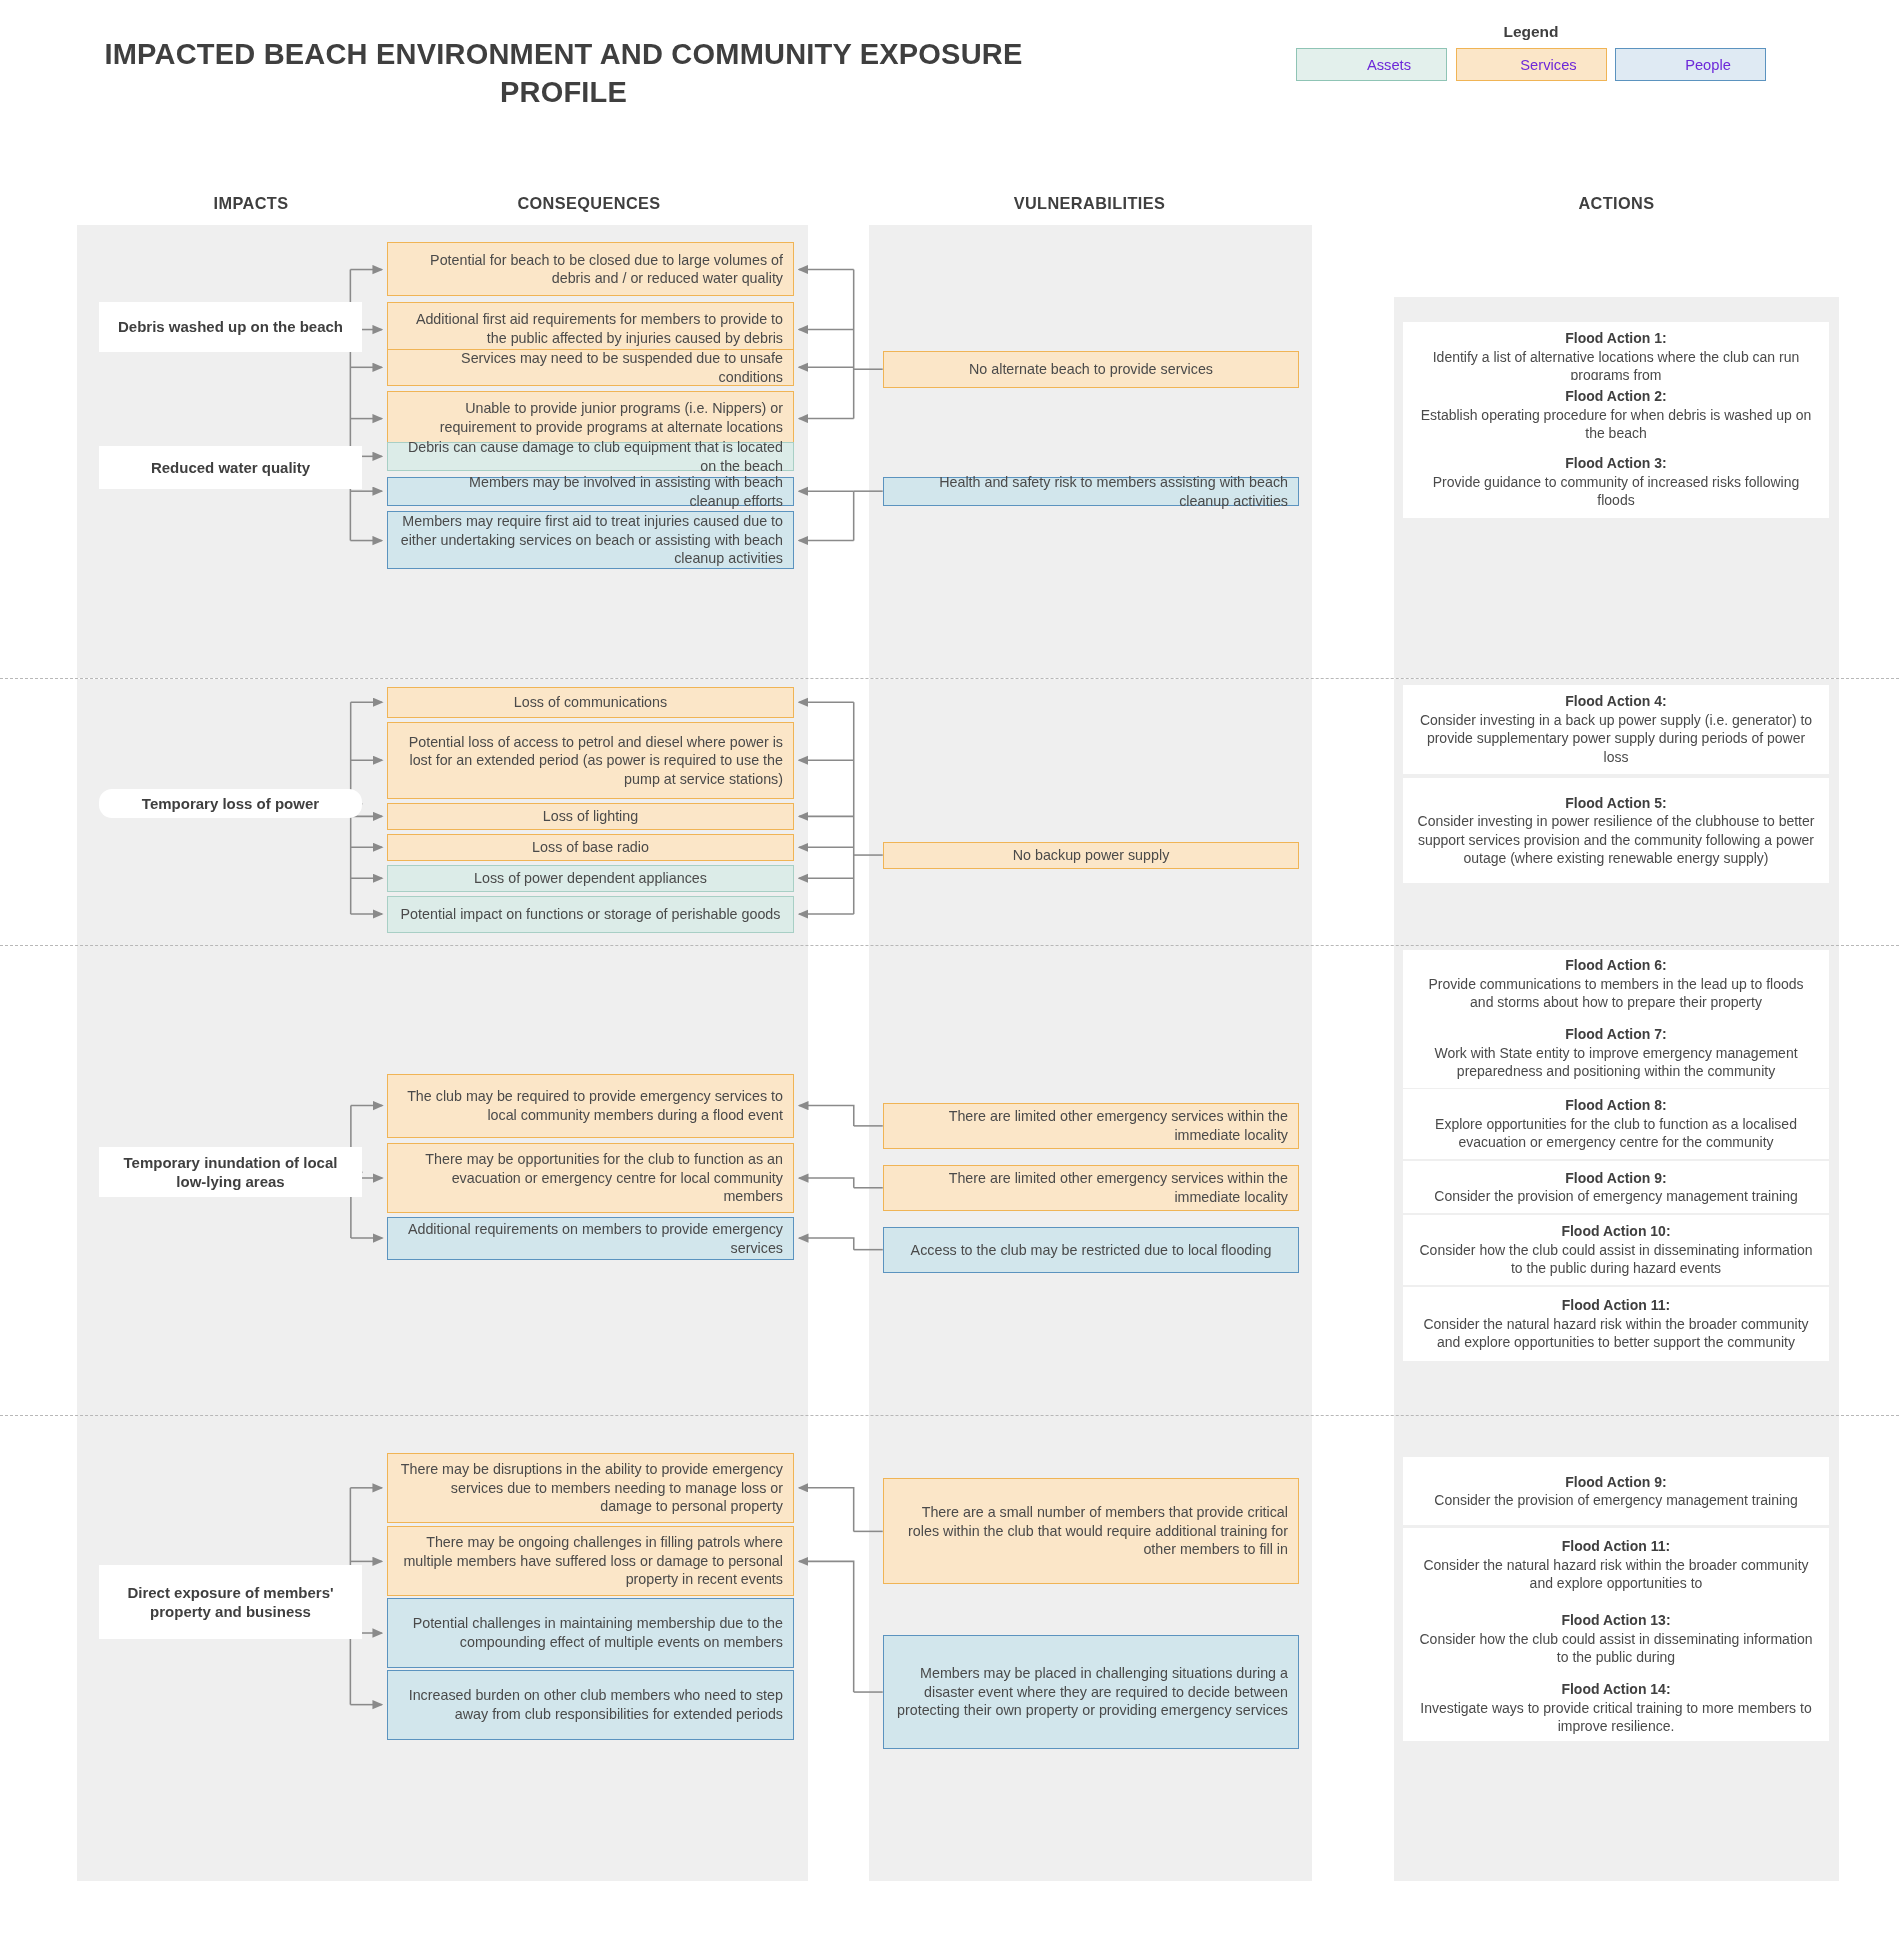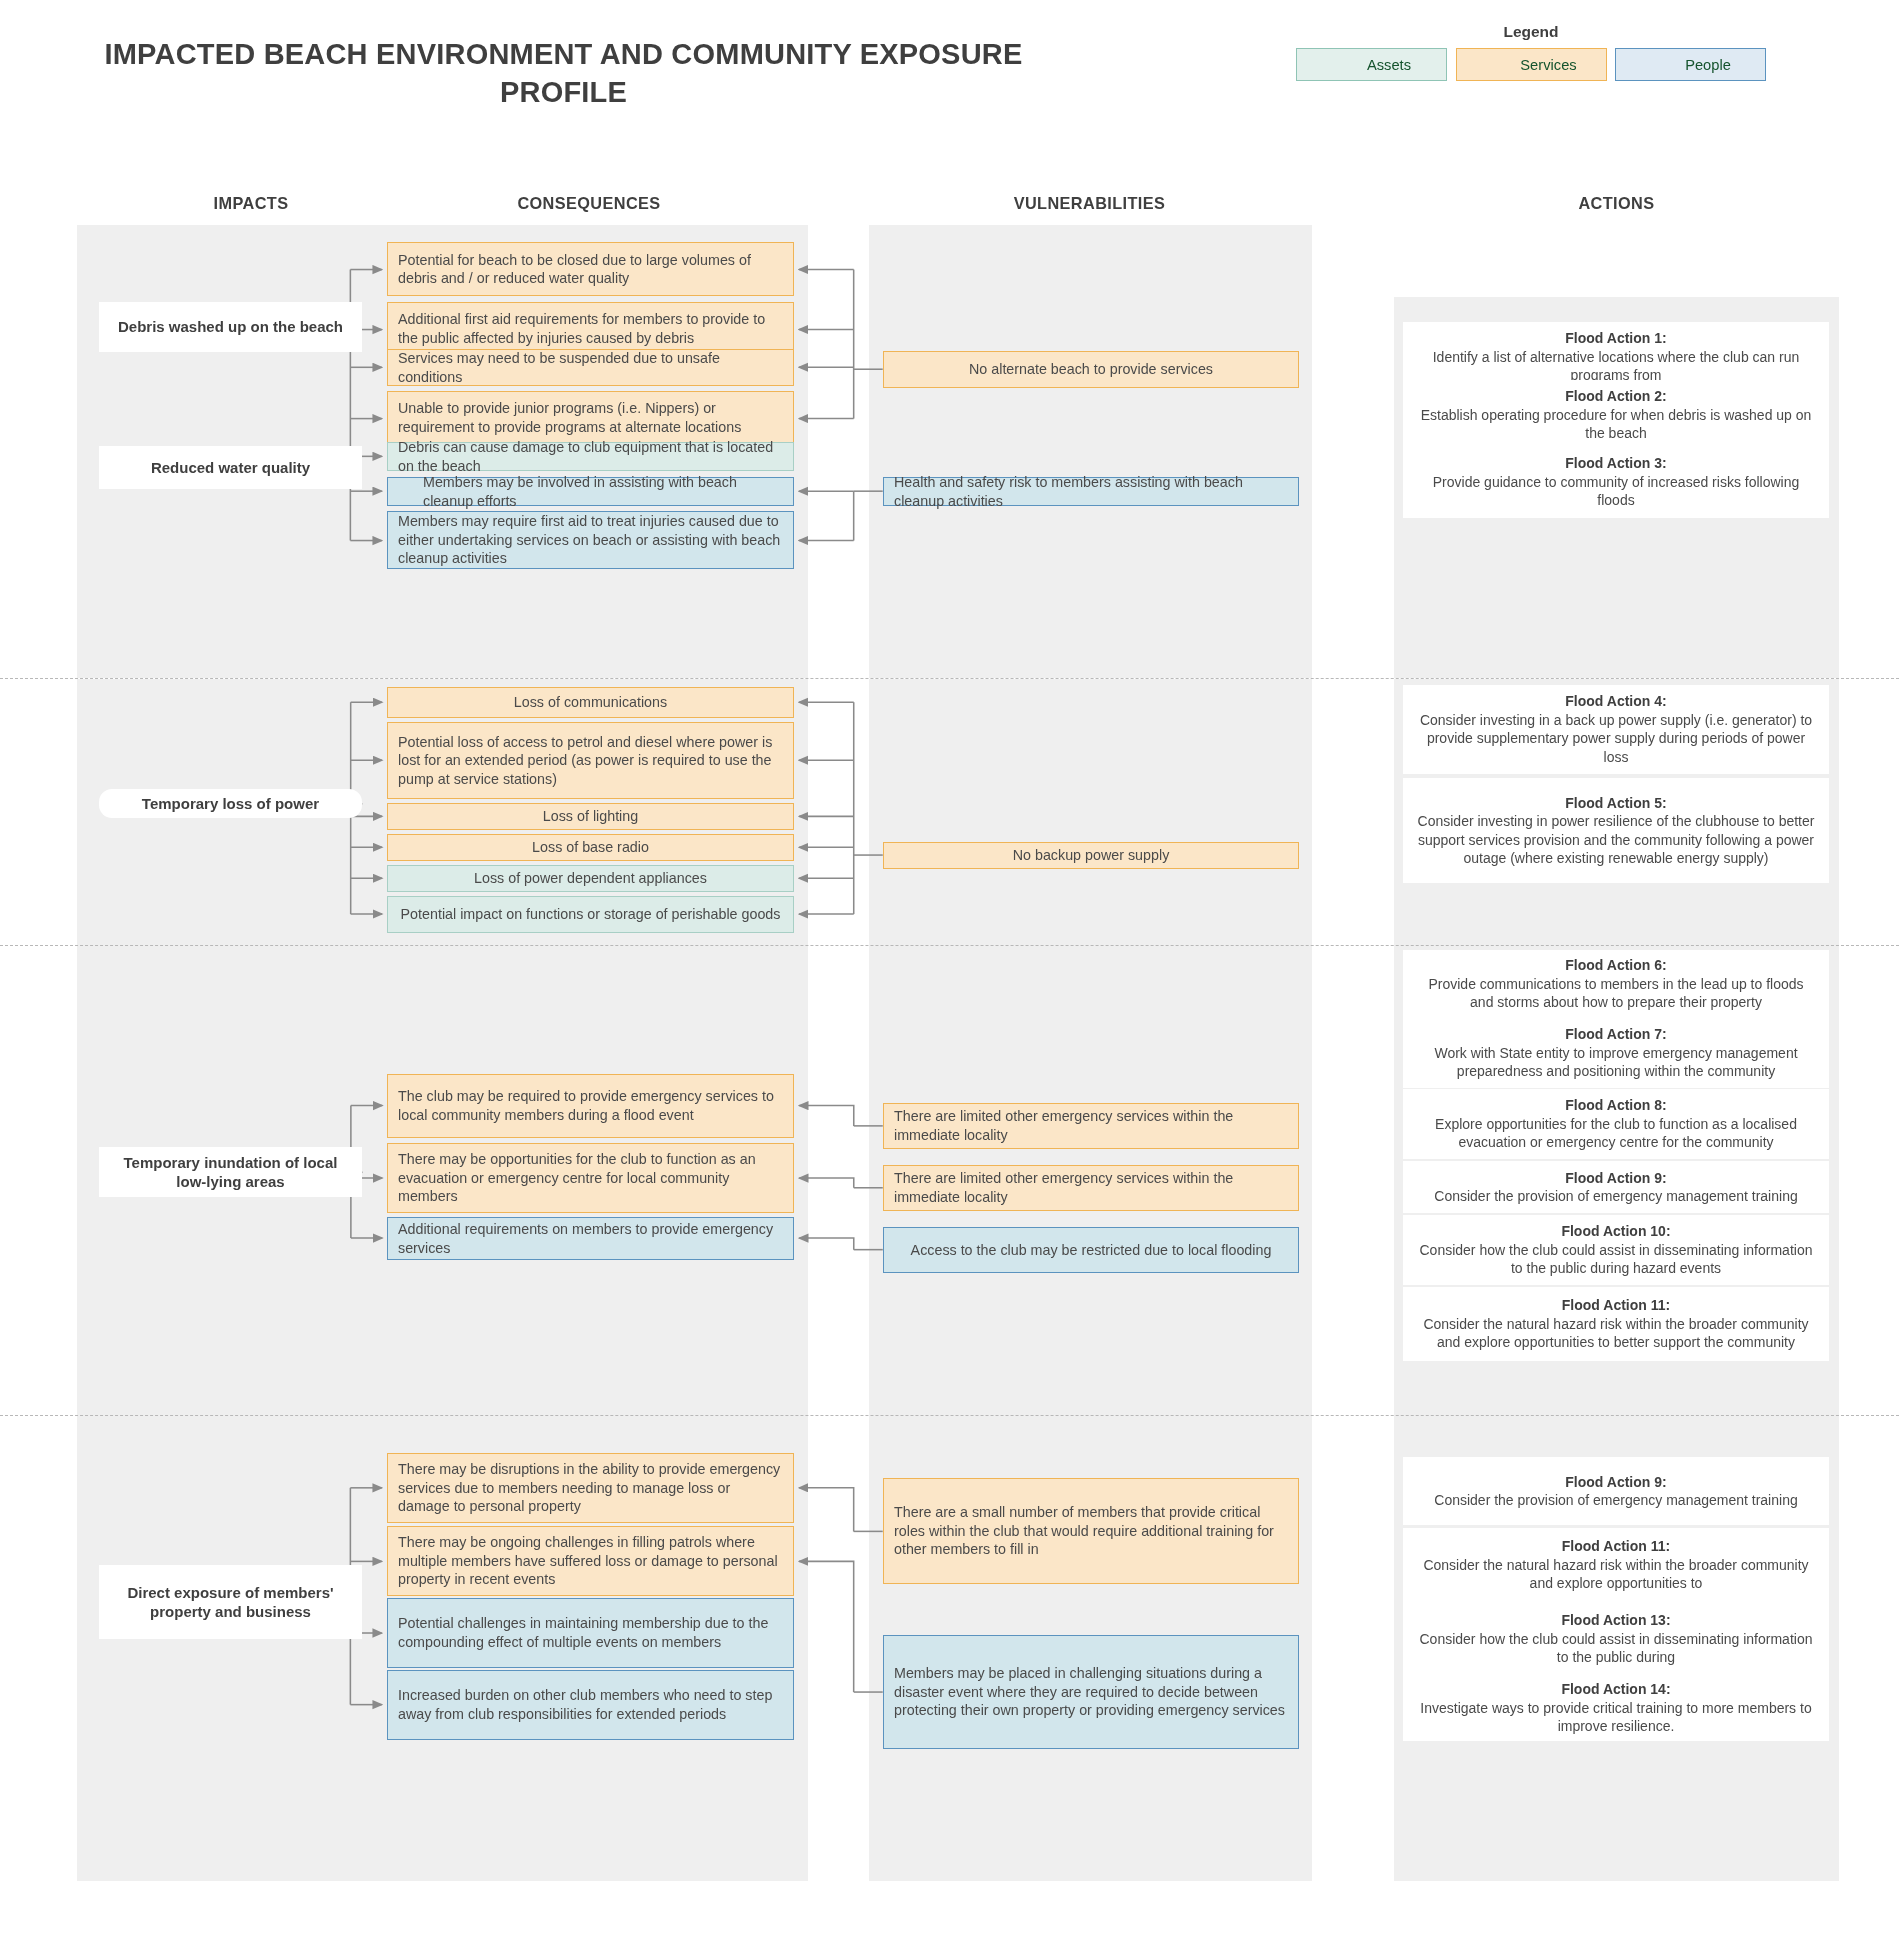--- a/index.html
+++ b/index.html
@@ -18,21 +18,21 @@
   .title {
     position: absolute; left: 99px; top: 35px; width: 929px;
     font-size: 29px; font-weight: bold; letter-spacing: 0.2px;
     line-height: 1.32; color: #3f3f3f; text-align: center;
   }
   .legend { position: absolute; left: 1289px; top: 23px; width: 484px; }
   .legend-title { text-align: center; font-size: 15.5px; font-weight: bold; color: #3f3f3f; margin-bottom: 7px; }
   .legend-row { display: flex; gap: 8.5px; justify-content: center; }
   .legend-chip {
     width: 151px; height: 33px; display:flex; align-items:center; justify-content:center;
-    font-size: 14.7px; color: #14532d; padding-left: 35px;
+    font-size: 14.7px; color: #6d28d9; padding-left: 35px;
   }
   .chip-assets  { background: #e3f0ec; border: 1.2px solid #8fc4b5; }
   .chip-services{ background: #fbe6c8; border: 1.2px solid #f0b455; }
   .chip-people  { background: #dfeaf3; border: 1.2px solid #5b93bf; }
 
   
   .colheads { position: absolute; top: 194px; left: 0; width: 1899px; height: 27px; }
   .colhead {
     position: absolute; font-size: 16.3px; font-weight: bold; color: #3f3f3f;
     text-align: center; letter-spacing: 0.4px;
@@ -53,21 +53,21 @@
   .col-impacts        { left: 77px;  width: 306px; }
   .col-consequences   { left: 374px;  width: 434px; }
   .col-vulnerabilities{ left: 869px; width: 443px; }
   .col-actions        { left: 1394px; width: 445px; }
 
   .cells { position: relative; z-index: 3; }
 
   
   .box {
     position: absolute; display: flex; align-items: center; justify-content: center;
-    text-align: left; font-size: 14.3px; line-height: 1.30; color: #4a4a4a;
+    text-align: right; font-size: 14.3px; line-height: 1.30; color: #4a4a4a;
     padding: 4.6px 10px;
   }
   .box.services { background: #fbe6c8; border: 1.2px solid #f0b455; }
   .box.assets   { background: #dcece8; border: 1.2px solid #a8cfc5; }
   .box.people   { background: #d2e6ec; border: 1.2px solid #5b93bf; }
 
   .impact-box {
     position: absolute; background: #ffffff; display:flex; align-items:center; justify-content:center;
     text-align:center; font-size: 15px; font-weight: bold; color: #3f3f3f; line-height: 1.30;
     padding: 5.4px 9.3px;

